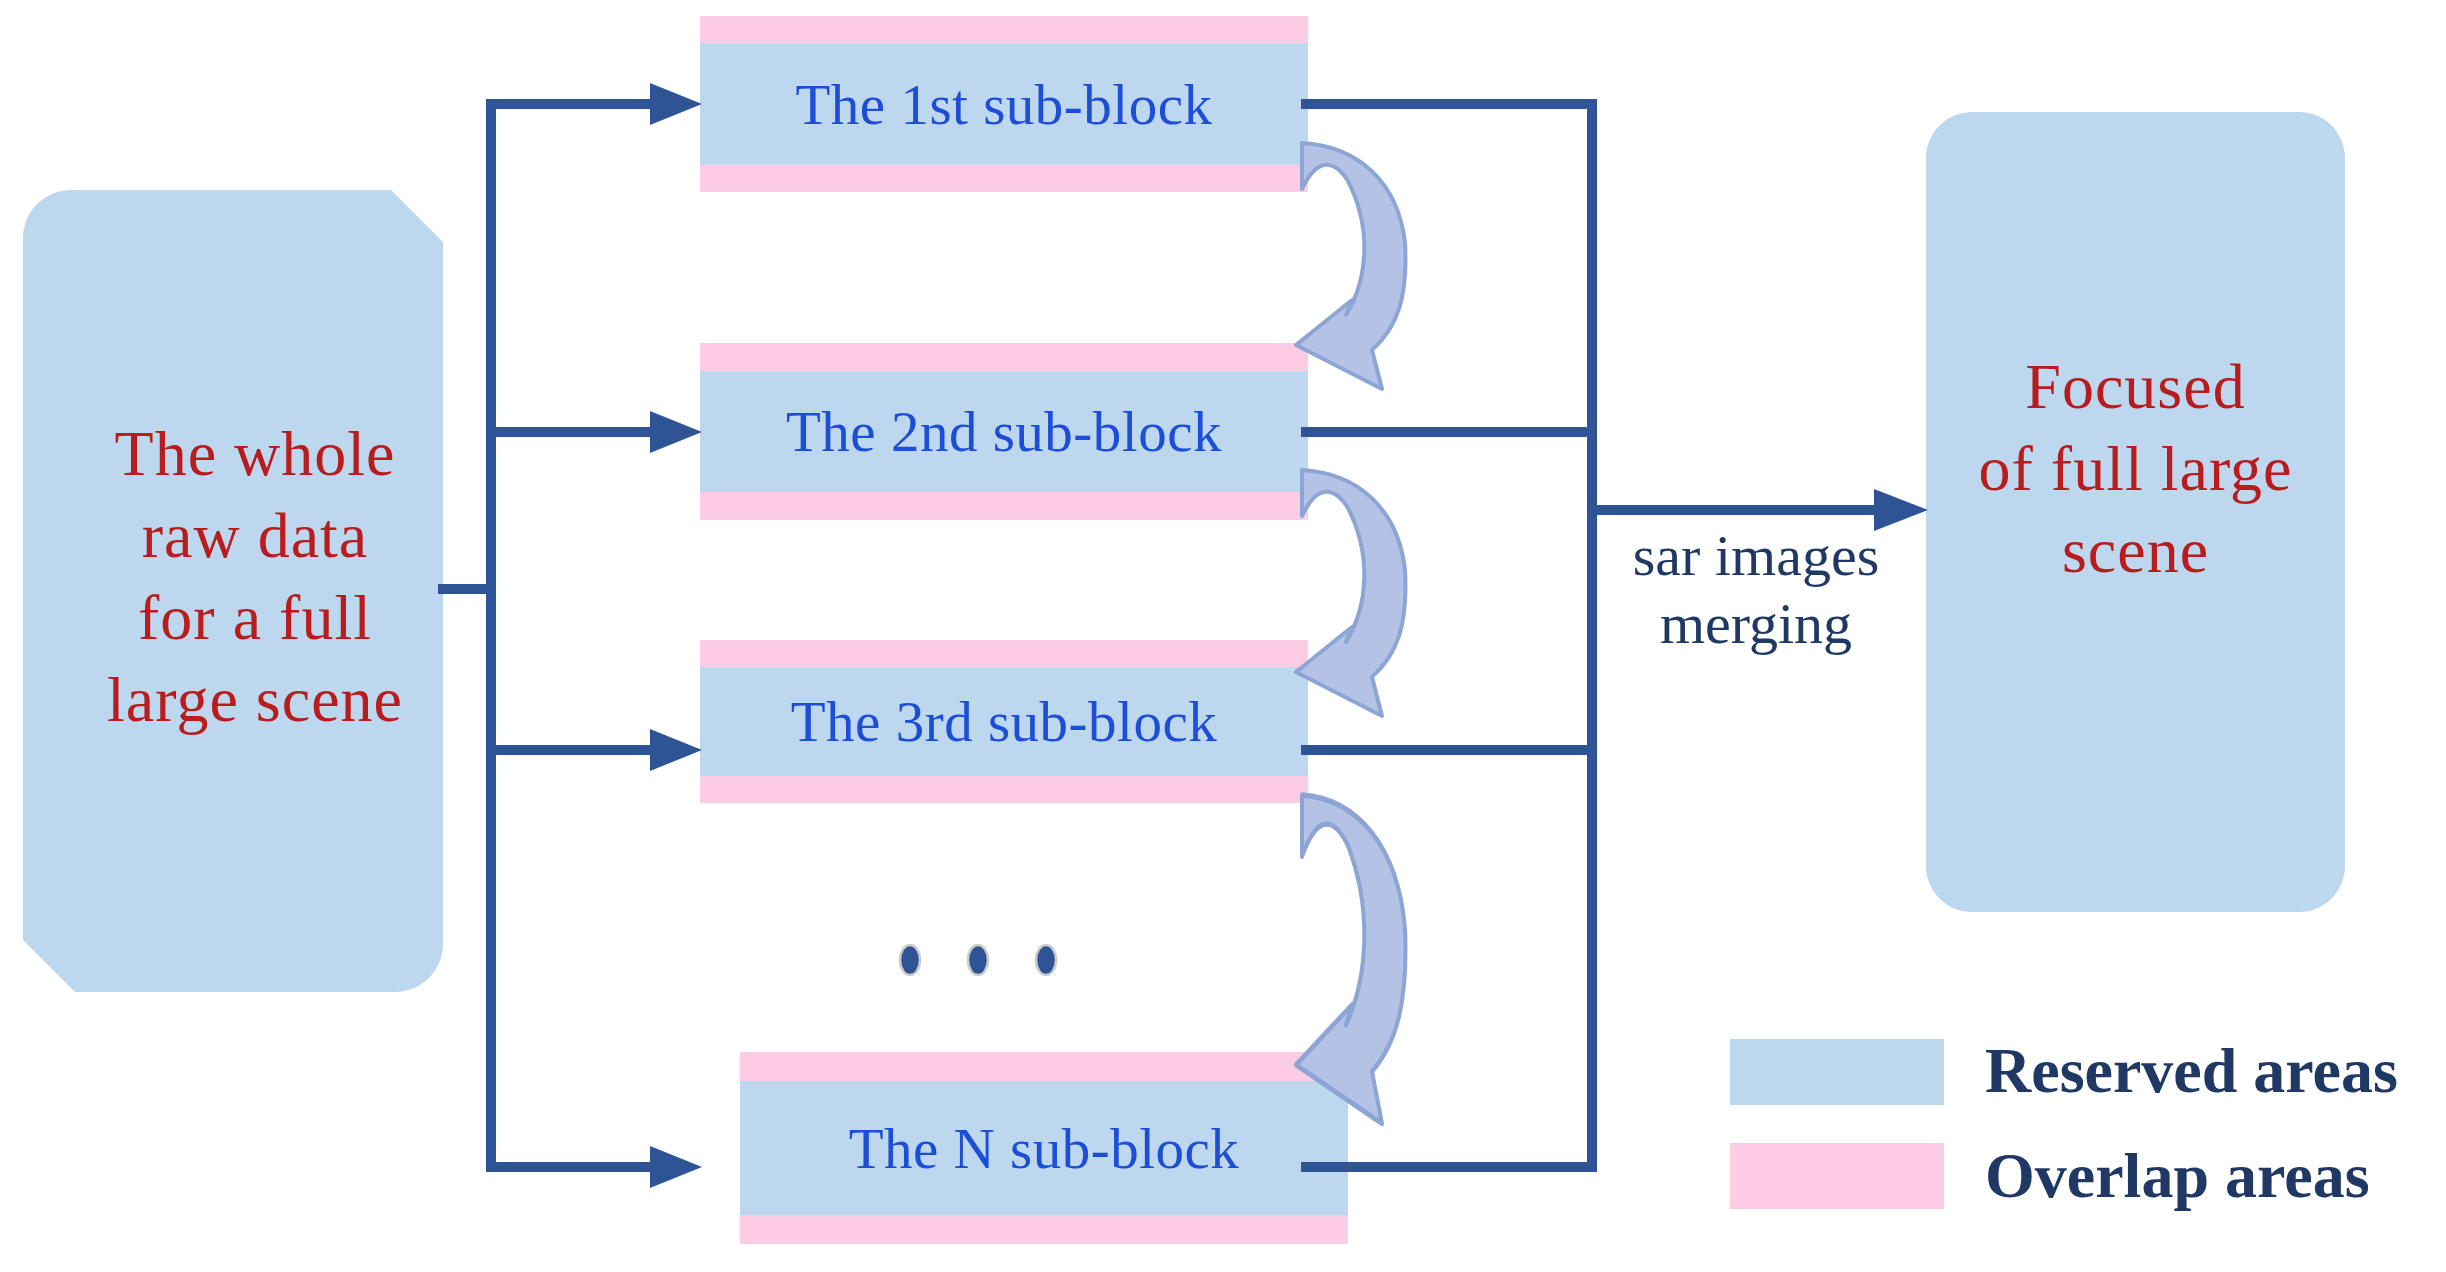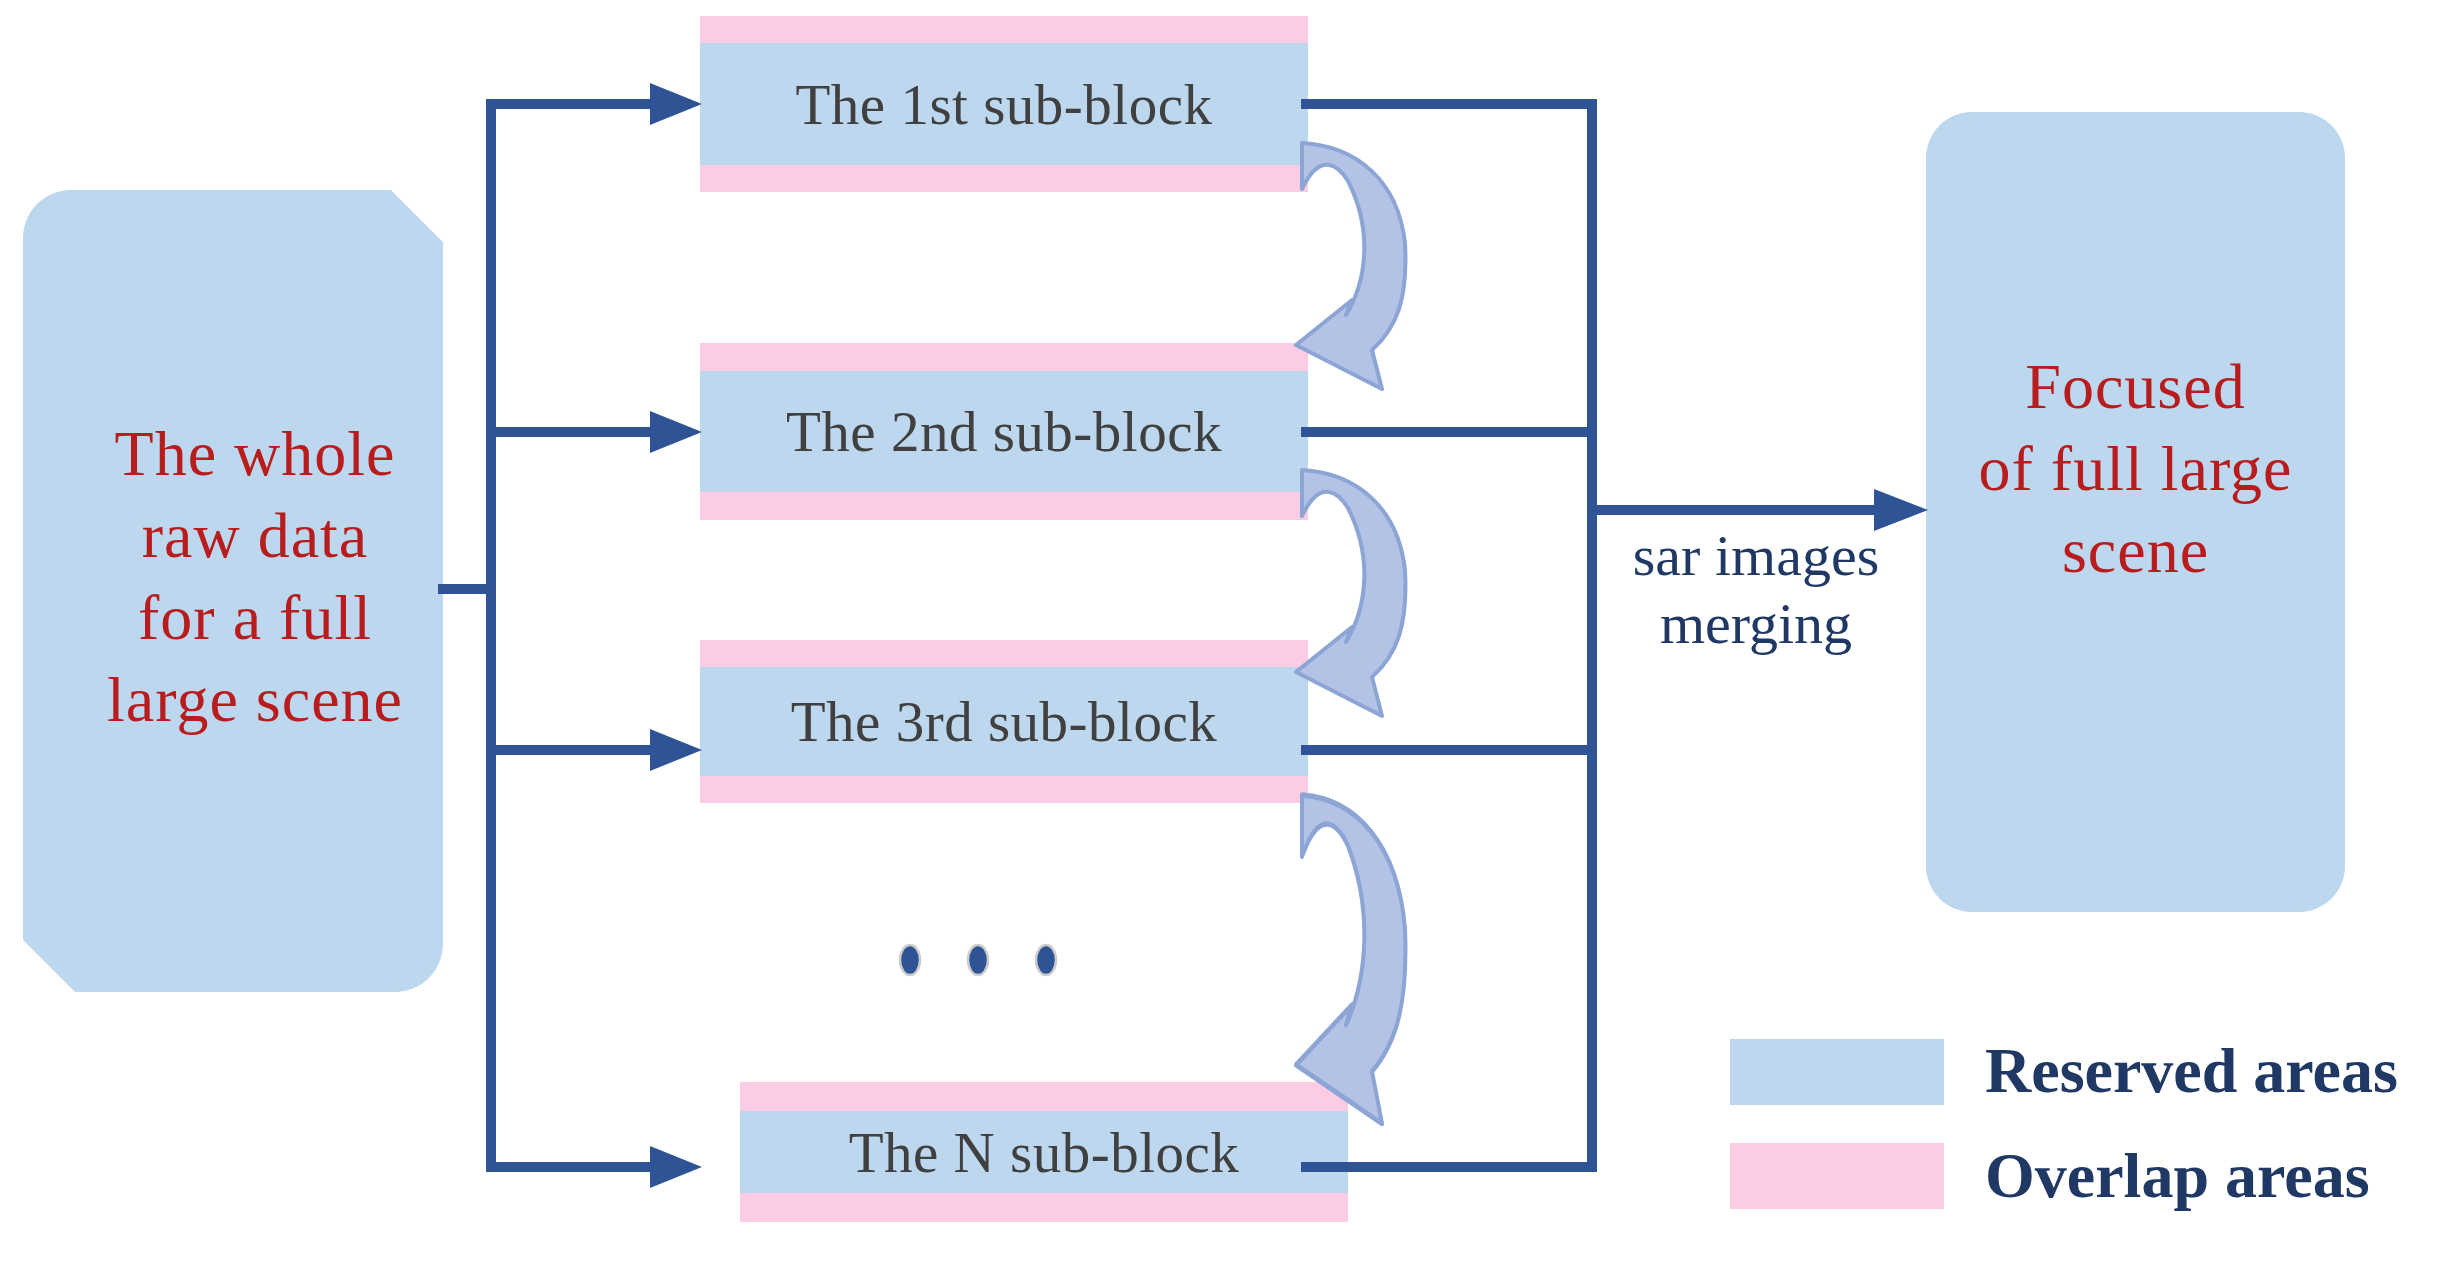--- a/index.html
+++ b/index.html
@@ -15,28 +15,28 @@
 
   .box-text{position:absolute;left:0;width:100%;}
   .box-line{height:82px;line-height:82px;text-align:center;font-size:64px;color:#b91c1c;letter-spacing:1px;}
   #source-text{top:223px;padding-left:22px;}
   #result-text{top:234px;}
 
   
   .sub-block{position:absolute;left:700px;width:608px;display:flex;flex-direction:column;}
   .overlap-strip{background:#FBCCE4;width:100%;}
   .reserved-area{background:#BDD7EE;width:100%;flex:1;display:flex;align-items:center;justify-content:center;}
-  .sub-label{font-size:57px;color:#404040;letter-spacing:.5px;}
+  .sub-label{font-size:57px;color:#1d4ed8;letter-spacing:.5px;}
   #sub-block-1{top:16px;height:176px;}
   #sub-block-1 .overlap-strip{height:27px;}
   #sub-block-2{top:343px;height:177px;}
   #sub-block-2 .overlap-strip{height:28px;}
   #sub-block-3{top:640px;height:163px;}
   #sub-block-3 .overlap-strip{height:27px;}
-  #sub-block-n{top:1082px;height:140px;padding-left:40px;}
+  #sub-block-n{top:1052px;height:192px;padding-left:40px;}
   #sub-block-n .overlap-strip{height:29px;}
 
   
   #connector-svg{position:absolute;left:0;top:0;z-index:3;pointer-events:none;}
 
   
   #merge-label{position:absolute;left:1586px;top:522px;width:340px;z-index:2;}
   .merge-line{height:68px;line-height:68px;text-align:center;font-size:58px;color:#1F3864;}
 
   

